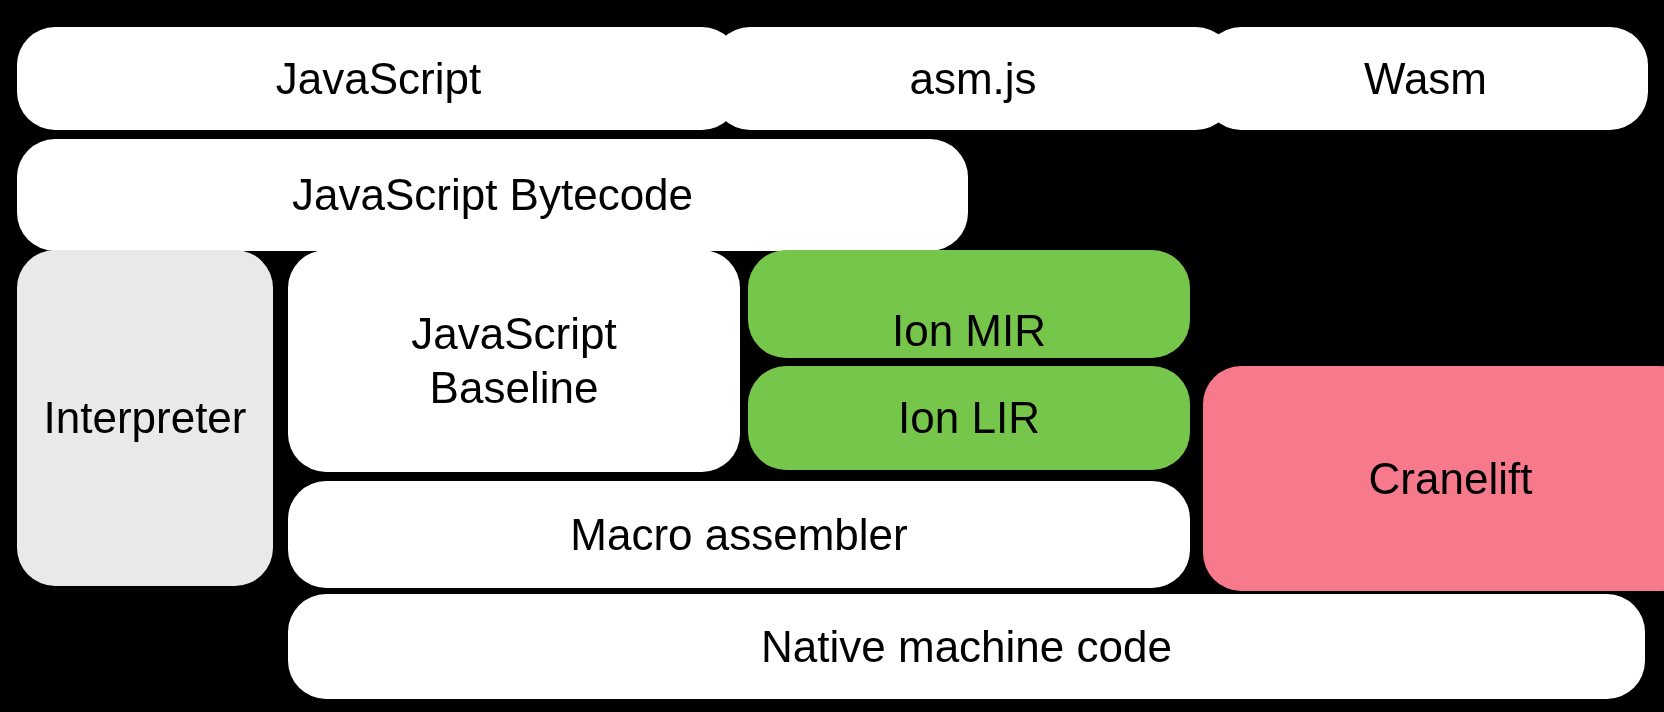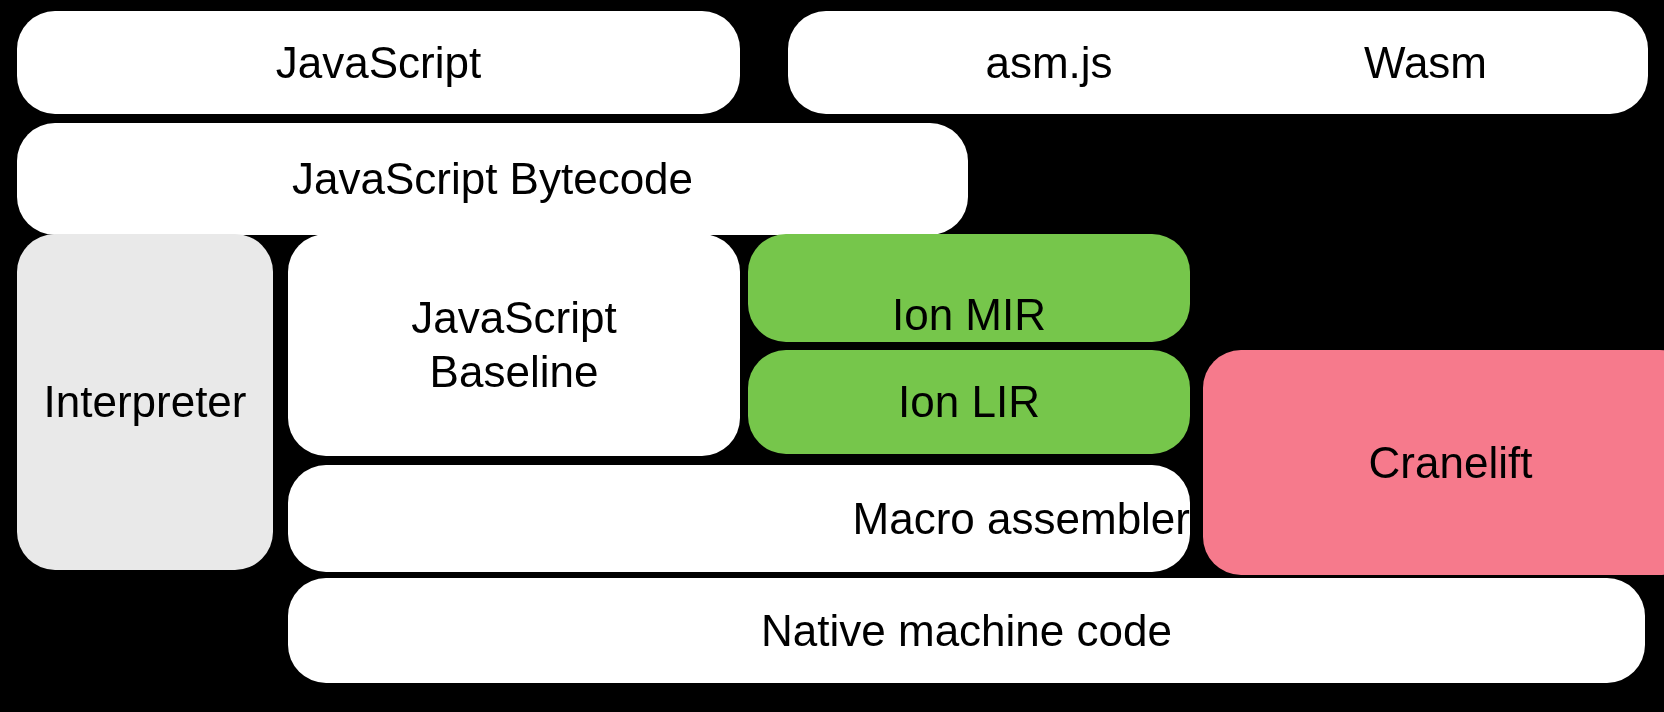--- a/index.html
+++ b/index.html
@@ -15,45 +15,46 @@
     font-family: "Liberation Sans", sans-serif;
     overflow: hidden;
   }
   .box {
     position: absolute;
     border-radius: 38px;
     display: flex;
     align-items: center;
     justify-content: center;
     box-sizing: border-box;
+    margin-top: 16px;
   }
   .box .label {
     font-size: 44px;
     line-height: 1.22;
     color: var(--text, #000);
     text-align: center;
     white-space: pre-line;
   }
   .fill-white { background: var(--box-white, #fff); }
   .fill-gray  { background: var(--box-gray, #e9e9e9); }
   .fill-green { background: var(--box-green, #76c64b); }
   .fill-pink  { background: var(--box-pink, #f67a8c); }
 
   
   #box-javascript      { left: 17px;   top: 11px;  width: 723px;  height: 103px; }
-  #box-asmjs           { left: 788px;  top: 11px;  width: 522px;  height: 103px; }
+  #box-asmjs           { left: 712px;  top: 11px;  width: 522px;  height: 103px; }
   #box-wasm            { left: 1203px; top: 11px;  width: 445px;  height: 103px; }
   #box-bytecode        { left: 17px;   top: 123px; width: 951px;  height: 112px; }
   #box-baldrmonkey     { left: 985px;  top: 123px; width: 433px;  height: 100px; }
   #box-interpreter     { left: 17px;   top: 234px; width: 256px;  height: 336px; }
   #box-baseline        { left: 288px;  top: 234px; width: 452px;  height: 222px; }
   #box-ion-mir         { left: 748px;  top: 234px; width: 442px;  height: 108px; align-items: flex-end; }
   #box-ion-lir         { left: 748px;  top: 350px; width: 442px;  height: 104px; }
   #box-cranelift       { left: 1203px; top: 350px; width: 495px;  height: 225px; }
-  #box-macro-assembler { left: 288px;  top: 465px; width: 902px;  height: 107px; justify-content: flex-end; }
+  #box-macro-assembler { left: 288px;  top: 465px; width: 902px;  height: 107px; }
   #box-native-code     { left: 288px;  top: 578px; width: 1357px; height: 105px; }
 </style>
 </head>
 <body>
 
 <div id="canvas">
 
   <div class="box fill-white" id="box-javascript">
     <span class="label">JavaScript</span>
   </div>

